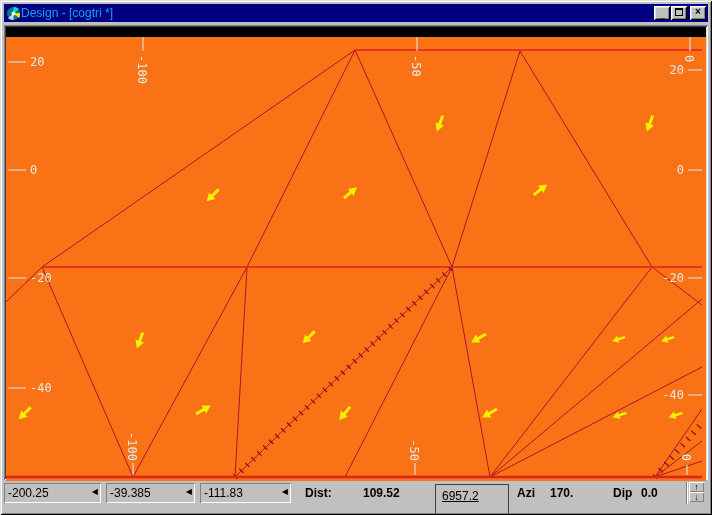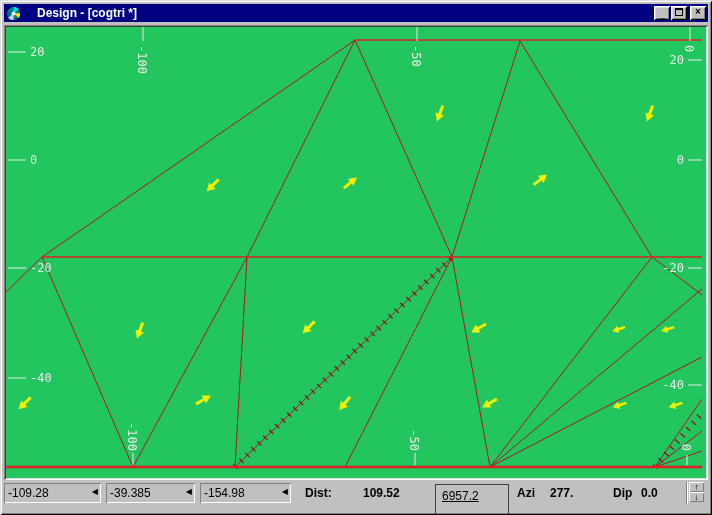--- a/index.html
+++ b/index.html
@@ -9,41 +9,41 @@
     font-family:"Liberation Sans",sans-serif;
     box-shadow:inset 1px 1px 0 #dfdfdf,inset -1px -1px 0 #000,
                inset 2px 2px 0 #fff,inset -2px -2px 0 #808080;
     overflow:hidden;
   }
   .titlebar{
     position:absolute;left:4px;top:4px;right:4px;height:18px;
     background:#000080;display:flex;align-items:center;padding:0 2px;
   }
   .titlebar .title{
-    color:#ffffff;font-size:12px;font-weight:bold;margin-left:16px;white-space:nowrap;
+    color:#0ea5e9;font-size:12px;font-weight:normal;margin-left:0;white-space:nowrap;
   }
   .appicon{width:15px;height:15px;flex:0 0 auto;}
   .tb-buttons{margin-left:auto;display:flex;align-items:center;}
   .tb-btn{
     width:16px;height:14px;background:#c0c0c0;margin-left:1px;
     box-shadow:inset 1px 1px 0 #fff,inset -1px -1px 0 #000,
                inset 2px 2px 0 #dfdfdf,inset -2px -2px 0 #808080;
     font-size:10px;line-height:11px;text-align:center;color:#000;
     font-weight:bold;font-family:"Liberation Sans",sans-serif;cursor:default;
   }
   .tb-btn.close{margin-left:3px;}
   .tb-btn .glyph-min{display:block;margin-top:2px;}
   .tb-btn .glyph-max{display:inline-block;width:8px;height:8px;border:1px solid #000;border-top-width:2px;margin-top:2px;}
   .canvas-frame{
     position:absolute;left:4px;top:25px;width:704px;height:455px;background:#000;
     box-shadow:inset 1px 1px 0 #808080,inset -1px -1px 0 #fff,
                inset 2px 2px 0 #404040,inset -2px -2px 0 #dfdfdf;
     padding:2px;
   }
-  .canvas{position:relative;width:100%;height:100%;background:#22c55e;overflow:hidden;}
+  .canvas{position:relative;width:100%;height:100%;background:#f97316;overflow:hidden;margin-top:10px;}
   .canvas svg{display:block;}
   .statusbar{
     position:absolute;left:4px;top:481px;right:4px;height:24px;background:#c0c0c0;
     font-size:12px;color:#000;
   }
   .coord-field{
     position:absolute;top:2px;height:20px;background:#c0c0c0;
     box-shadow:inset 1px 1px 0 #808080,inset -1px -1px 0 #fff;
     padding:3px 14px 0 4px;font-size:12px;
   }
@@ -212,38 +212,38 @@
           <g transform="translate(670 378) rotate(162) scale(0.85)">
               <path d="M-8 -1.5 L1 -1.5 L1 -4.5 L9 0 L1 4.5 L1 1.5 L-8 1.5 Z"></path>
             </g>
         </g>
       </svg>
     </div>
   </div>
 
   <div class="statusbar">
     <div class="coord-field" style="left:0px;width:97px;">
-      <span>-109.28</span>
+      <span>-200.25</span>
       <span class="dd">◀</span>
     </div>
     <div class="coord-field" style="left:102px;width:89px;">
       <span>-39.385</span>
       <span class="dd">◀</span>
     </div>
     <div class="coord-field" style="left:196px;width:91px;">
-      <span>-154.98</span>
+      <span>-111.83</span>
       <span class="dd">◀</span>
     </div>
     <span class="sb-text" style="left:301px;">Dist:</span>
     <span class="sb-text" style="left:359px;text-align:right;">109.52</span>
     <div class="boxed-field">
       <span>6957.2</span>
     </div>
     <span class="sb-text" style="left:513px;">Azi</span>
-    <span class="sb-text" style="left:546px;">277.</span>
+    <span class="sb-text" style="left:546px;">170.</span>
     <span class="sb-text" style="left:609px;">Dip</span>
     <span class="sb-text" style="left:637px;">0.0</span>
     <div class="spinner">
       <div class="spin-btn"><span>↑</span></div>
       <div class="spin-btn"><span>↓</span></div>
     </div>
   </div>
 
 </div>
 

